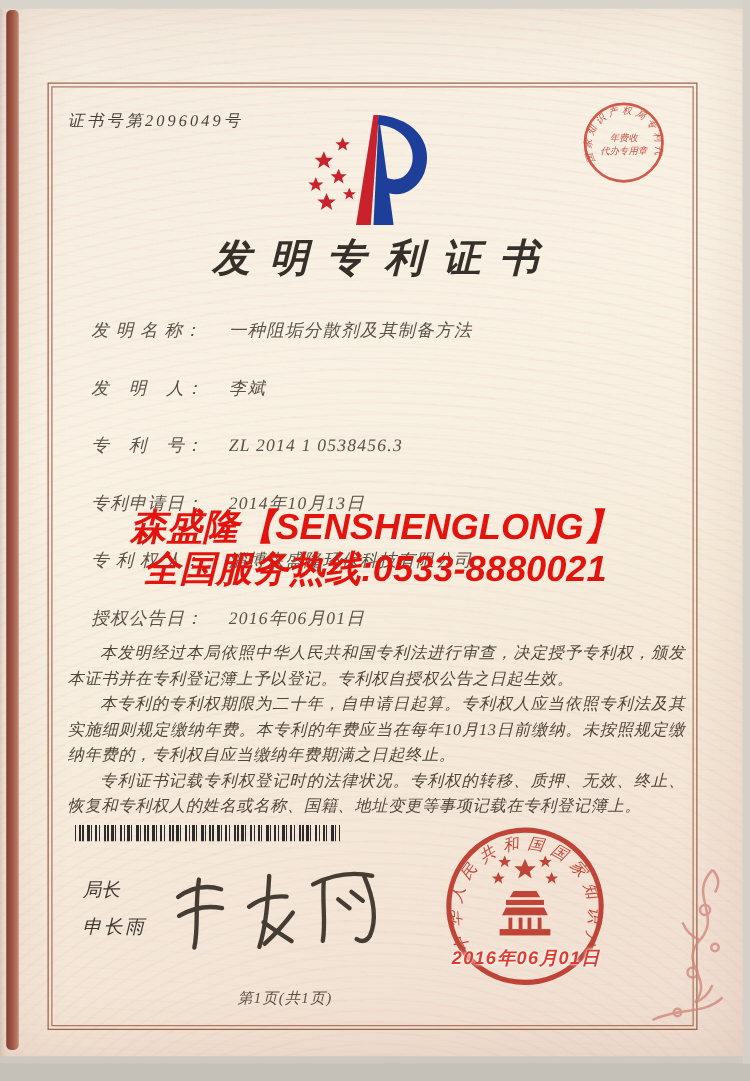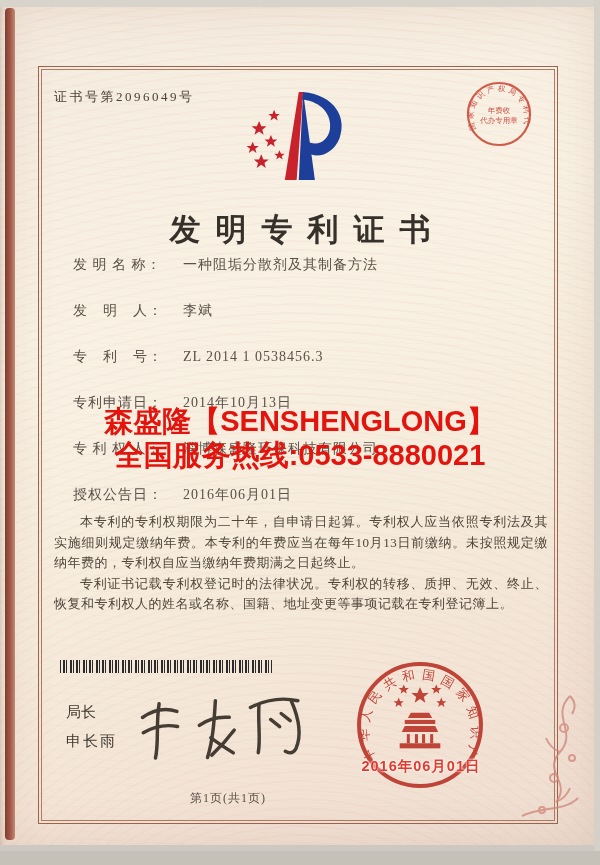--- a/index.html
+++ b/index.html
@@ -1,34 +1,34 @@
 <!DOCTYPE html>
 <html><head>
 <meta charset="utf-8">
 <style>
   html,body{margin:0;padding:0;background:#c6c1b8;font-family:"Liberation Serif","DejaVu Serif",serif;}
   #photo{position:relative;width:600px;height:851px;overflow:hidden;
     background:linear-gradient(160deg,#f4ebdf 0%,#f9f2e4 35%,#f6ecdc 60%,#f2e2d4 85%,#eeddd0 100%);
-    box-shadow:inset 0 0 55px rgba(140,90,60,.16), inset 0 0 5px rgba(60,40,30,.25);}
+    box-shadow:inset 0 0 55px rgba(140,90,60,.16), inset 0 0 5px rgba(60,40,30,.25);font-style:italic;}
   .waves{position:absolute;inset:0;pointer-events:none;z-index:1;
     background:
      repeating-radial-gradient(circle at 50% 130%, rgba(205,130,115,.045) 0 2px, transparent 2px 9px),
      repeating-linear-gradient(3deg, rgba(205,130,115,.035) 0 1px, transparent 1px 8px);}
   .edge-top{position:absolute;left:0;top:0;width:600px;height:7px;background:#d8d3cb;z-index:2;}
   .edge-bottom{position:absolute;left:0;top:845px;width:600px;height:20px;background:#cdc8c1;z-index:2;}
   .edge-right{position:absolute;left:594px;top:0;width:6px;height:865px;background:#d5d0c8;z-index:2;}
   .spine{position:absolute;left:5px;top:8px;width:10px;height:832px;z-index:2;border-radius:4px;
     background:linear-gradient(90deg,#7e3d31,#a55a48 55%,#c08a77);}
   .frame{position:absolute;left:38px;top:66px;width:518px;height:756px;border:1.5px solid #9a6450;z-index:2;}
   .frame::after{content:"";position:absolute;inset:2px;border:1px solid #ad7a62;}
   .cert-no{position:absolute;left:54px;top:88px;font-size:13px;color:#4a4238;letter-spacing:2.5px;z-index:3;}
   .logo{position:absolute;left:243px;top:86px;width:118px;height:100px;z-index:3;}
   .agency-seal{position:absolute;left:464px;top:79px;width:70px;height:70px;z-index:4;opacity:.85;mix-blend-mode:multiply;}
   .title{position:absolute;left:0;right:0;top:186px;text-align:center;font-size:31px;font-weight:600;
-    letter-spacing:15px;padding-left:15px;color:#35302a;z-index:3;margin-top:23px;}
+    letter-spacing:15px;padding-left:15px;color:#35302a;z-index:3;}
   .fields{position:absolute;left:56px;top:256px;z-index:3;font-size:14px;color:#5a5148;letter-spacing:1px;}
   .field-row{height:46px;margin-left:17px;}
   .field-label{display:inline-block;min-width:110px;}
   .paras{position:absolute;left:54px;top:512px;width:494px;z-index:3;font-size:13px;line-height:20.5px;
     color:#50463b;text-align:justify;letter-spacing:.5px;}
   .paras p{margin:0;text-indent:2em;}
   .barcode{position:absolute;left:60px;top:660px;width:212px;height:13px;z-index:3;
     background:repeating-linear-gradient(90deg,#2b2b2b 0 1px,transparent 1px 3px,#2b2b2b 3px 5px,
       transparent 5px 6px,#2b2b2b 6px 7px,transparent 7px 10px,#2b2b2b 10px 12px,transparent 12px 13px);}
   .signer{position:absolute;left:66px;top:703px;z-index:3;font-size:15px;color:#3f3831;}
@@ -104,20 +104,21 @@
     </div>
     <div class="field-row">
       <span class="field-label">专 利 权 人：</span><span>淄博森盛隆环保科技有限公司</span>
     </div>
     <div class="field-row">
       <span class="field-label">授权公告日：</span><span>2016年06月01日</span>
     </div>
   </div>
 
   <div class="paras">
+    <p>本发明经过本局依照中华人民共和国专利法进行审查，决定授予专利权，颁发本证书并在专利登记簿上予以登记。专利权自授权公告之日起生效。</p>
     <p>本专利的专利权期限为二十年，自申请日起算。专利权人应当依照专利法及其实施细则规定缴纳年费。本专利的年费应当在每年10月13日前缴纳。未按照规定缴纳年费的，专利权自应当缴纳年费期满之日起终止。</p>
     <p>专利证书记载专利权登记时的法律状况。专利权的转移、质押、无效、终止、恢复和专利权人的姓名或名称、国籍、地址变更等事项记载在专利登记簿上。</p>
   </div>
 
   <div class="barcode"></div>
 
   <div class="signer">
     <div>局长</div>
     <div class="name">申长雨</div>
   </div>

